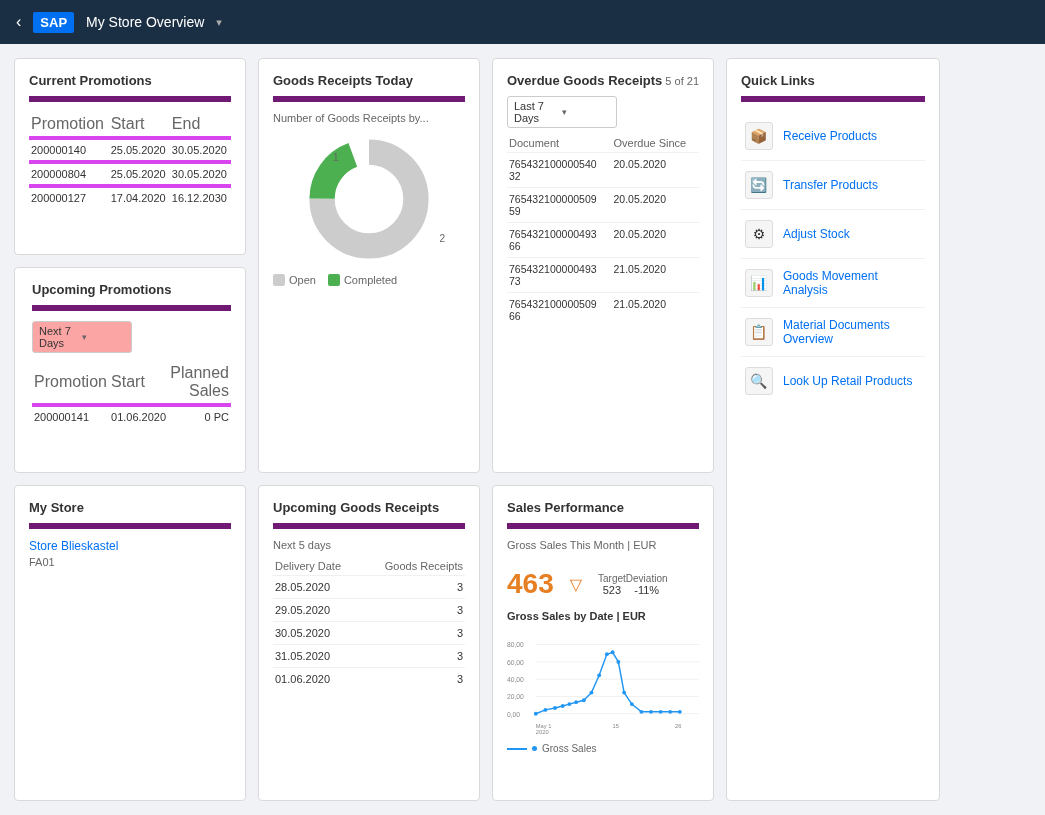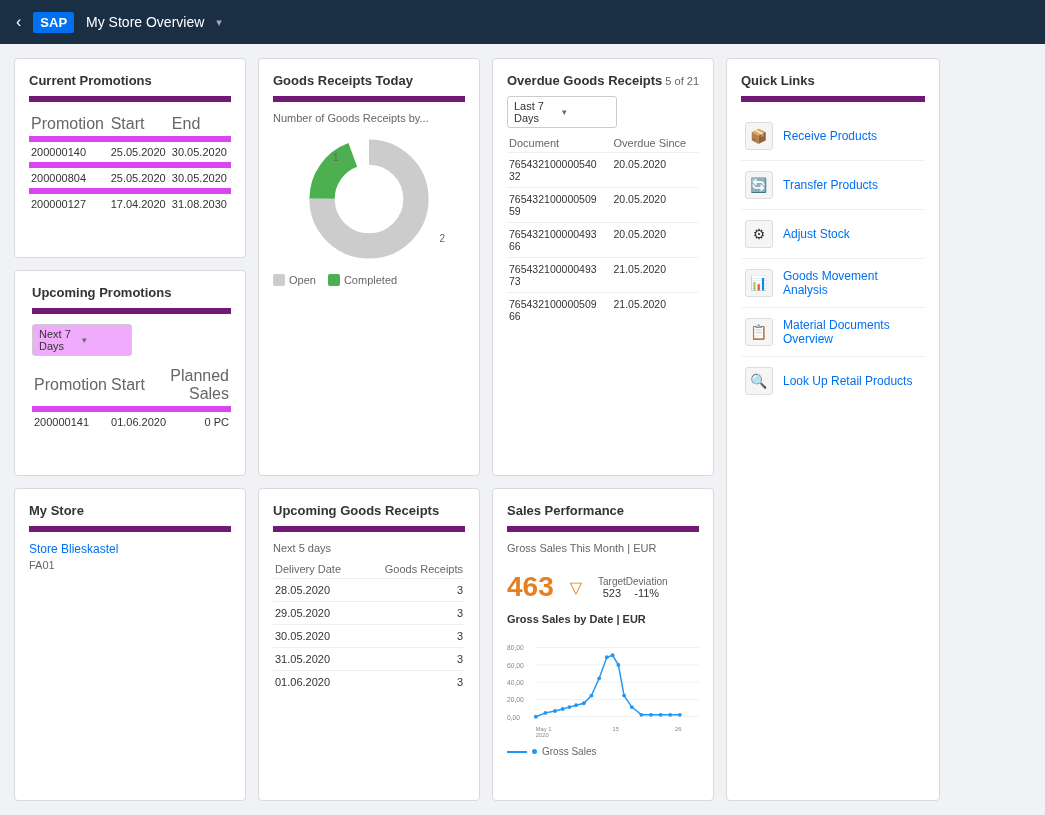--- a/index.html
+++ b/index.html
@@ -59,35 +59,35 @@
       font-size: 16px;
       color: #666;
       text-align: left;
       padding: 3px 2px;
       font-weight: normal;
     }
     .promotions-table td {
       font-size: 11px;
       color: #333;
       padding: 4px 2px;
-      border-top: 6px solid #d946ef;
+      border-top: 4px solid #d946ef;
     }
 
     
     .dropdown-filter {
       display: flex;
       align-items: center;
       border: 1px solid #ccc;
       border-radius: 3px;
       padding: 3px 6px;
       font-size: 11px;
       width: 100px;
       cursor: pointer;
       margin-bottom: 8px;
-      background: #f0abfc;
+      background: #fca5a5;
     }
     .dropdown-filter span { flex: 1; }
     .dropdown-arrow { font-size: 9px; color: #666; }
 
     
     .my-store-name { font-size: 12px; color: #0070f2; cursor: pointer; }
     .my-store-id { font-size: 11px; color: #666; margin-top: 3px; }
 
     
     .donut-container {
@@ -279,21 +279,21 @@
             <td>30.05.2020</td>
           </tr>
           <tr>
             <td>200000804</td>
             <td>25.05.2020</td>
             <td>30.05.2020</td>
           </tr>
           <tr>
             <td>200000127</td>
             <td>17.04.2020</td>
-            <td>31.08.2030</td>
+            <td>16.12.2030</td>
           </tr>
         </tbody>
     </table>
   </div>
 
   <div class="card card-upcoming-promotions">
     <div class="card-title">Upcoming Promotions</div>
     <div class="dropdown-filter">
       <span>Next 7 Days</span>
       <span class="dropdown-arrow">▾</span>

